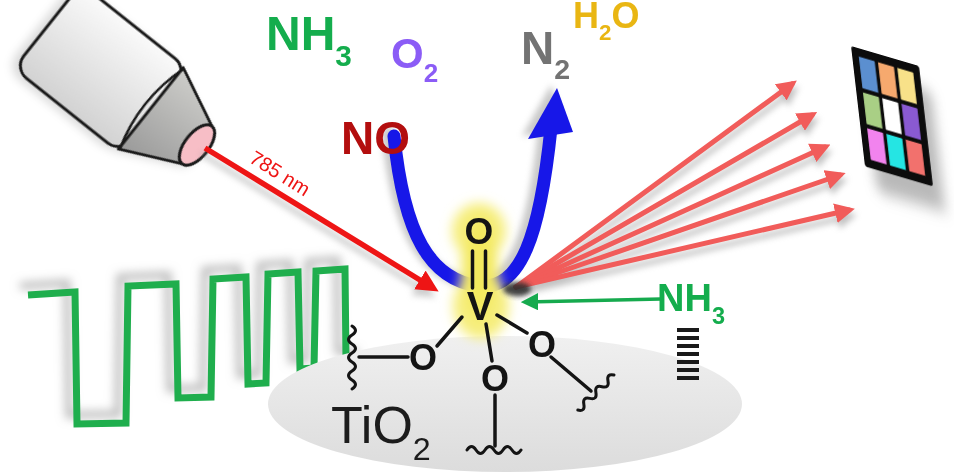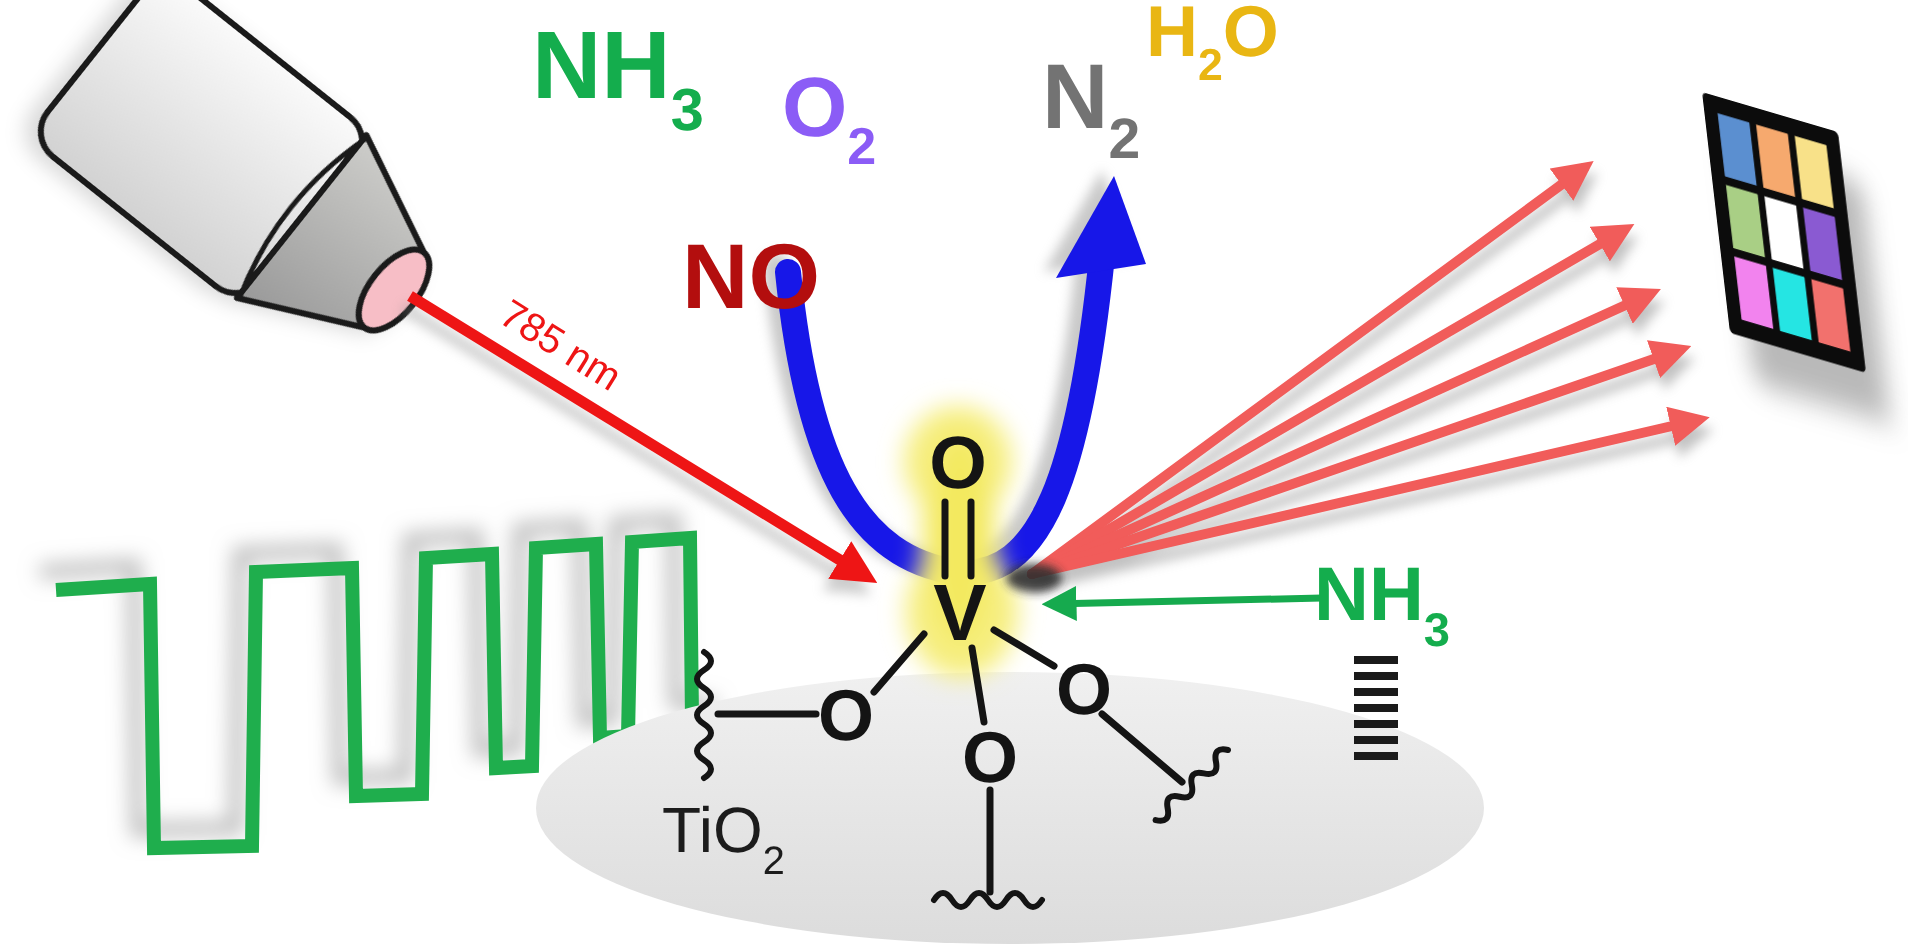--- a/index.html
+++ b/index.html
@@ -7,21 +7,21 @@
           font-family:"Liberation Sans",sans-serif;}
   .canvas > svg{position:absolute;left:0;top:0;}
   .lbl{position:absolute;line-height:1;white-space:nowrap;font-weight:bold;}
   .lbl sub{font-size:0.62em;line-height:0;position:relative;top:0.18em;}
   .f-nh3 {font-size:48px;color:#14ad4d;}
   .f-o2  {font-size:42px;color:#8b5cf6;}
   .f-no  {font-size:46px;color:#b30e0e;}
   .f-n2  {font-size:46px;color:#737373;}
   .f-h2o {font-size:36px;color:#e9b613;}
   .f-nh3r{font-size:38px;color:#14ad4d;}
-  .f-tio2{font-size:32px;color:#1c1c1c;font-weight:normal;}
+  .f-tio2{font-size:52px;color:#1c1c1c;font-weight:normal;}
   .f-785 {font-size:20px;color:#ee1515;font-weight:normal;transform:rotate(32deg);transform-origin:0 0;}
   .sh-wave {filter:drop-shadow(-8px -9px 5px rgba(120,120,120,0.5));}
   .sh-blue {filter:drop-shadow(-6px -3px 3px rgba(120,120,120,0.4));}
   .sh-laser{filter:drop-shadow(-3px 6px 3px rgba(130,130,130,0.4));}
   .sh-fan  {filter:drop-shadow(2px 6px 3px rgba(120,120,120,0.45));}
   .sh-det  {filter:drop-shadow(14px 26px 9px rgba(80,80,80,0.4));}
   .sh-lens {filter:drop-shadow(-5px 4px 5px rgba(0,0,0,0.15));}
 </style>
 </head>
 <body>

